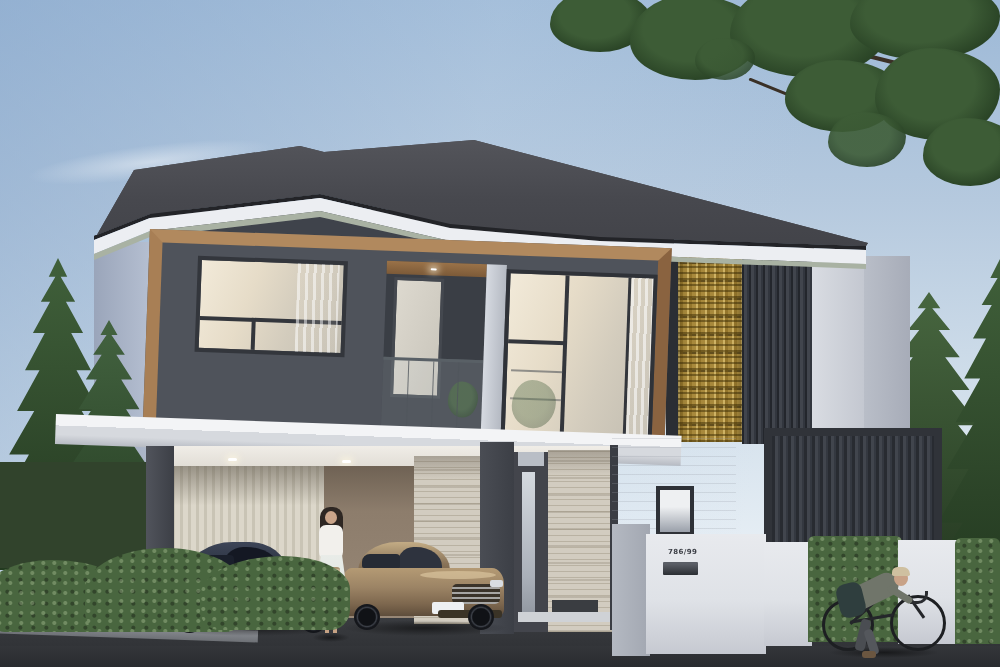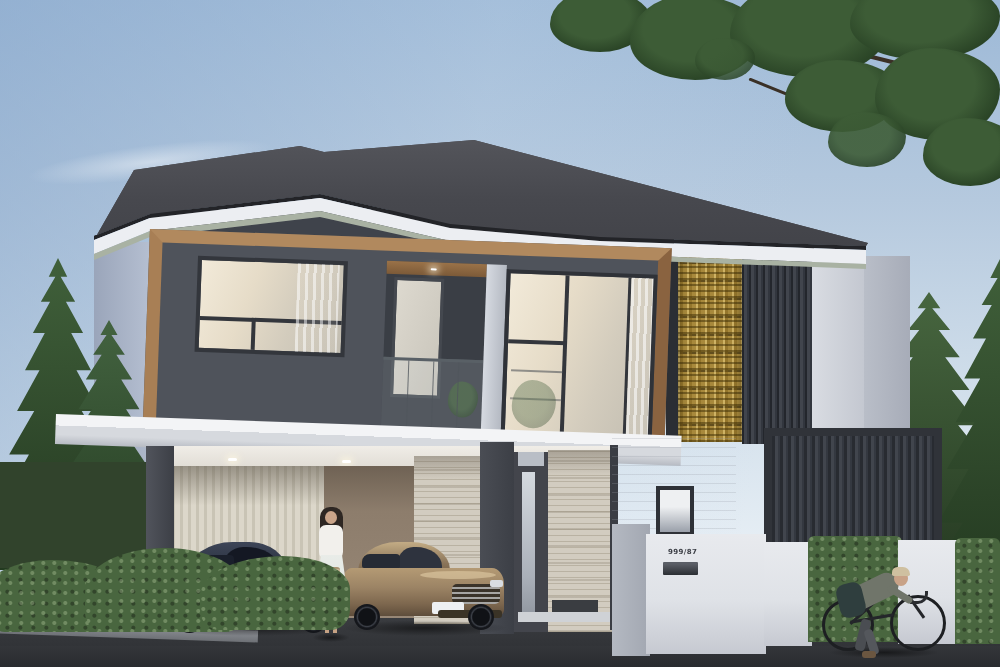--- a/index.html
+++ b/index.html
@@ -157,21 +157,21 @@
   <div class="abs" style="left:612px;top:438px;width:124px;height:118px;background:linear-gradient(to bottom,#eceef1,#dde0e6);
        background-image:repeating-linear-gradient(0deg,rgba(150,155,165,.25) 0 1px,rgba(0,0,0,0) 1px 9px)"></div>
   <div class="abs" style="left:656px;top:486px;width:38px;height:50px;box-sizing:border-box;border:4px solid #2e3137;background:linear-gradient(to bottom,#eef0f2 0 40%,#9aa0aa)"></div>
   <div class="abs" style="left:612px;top:524px;width:38px;height:132px;background:linear-gradient(90deg,#b4b9c2,#a2a7b1)"></div>
 
   <div class="abs" style="left:764px;top:428px;width:178px;height:122px;box-sizing:border-box;border:8px solid #303339;background:#3a3e45">
     <div class="abs ribs" style="left:0;top:0;width:162px;height:106px"></div>
   </div>
 
   <div class="abs whitewall" style="left:646px;top:534px;width:120px;height:120px">
-    <div class="abs housenum" style="left:22px;top:14px">999/87</div>
+    <div class="abs housenum" style="left:22px;top:14px">786/99</div>
     <div class="abs" style="left:17px;top:28px;width:35px;height:13px;background:linear-gradient(to bottom,#5a5e66 0 2px,#2b2e33);border-radius:1px"></div>
   </div>
   <div class="abs whitewall" style="left:764px;top:542px;width:48px;height:104px"></div>
   <div class="abs speck" style="left:808px;top:536px;width:94px;height:106px;border-radius:6px 6px 0 0"></div>
   <div class="abs whitewall" style="left:898px;top:540px;width:60px;height:104px"></div>
   <div class="abs speck" style="left:955px;top:538px;width:45px;height:106px;border-radius:6px 6px 0 0"></div>
 
   <div class="abs" style="left:160px;top:540px;width:185px;height:96px">
     <div class="shadow" style="left:2px;top:80px;width:180px;height:16px"></div>
     <div class="abs" style="left:28px;top:2px;width:98px;height:38px;border-radius:55% 45% 8px 8px/100% 90% 8px 8px;background:linear-gradient(to bottom,#3d4557,#232936)"></div>

